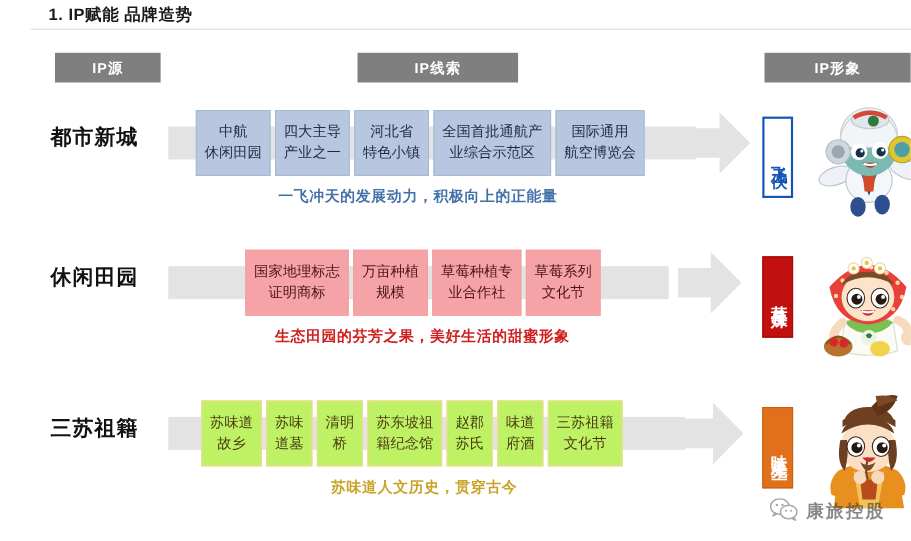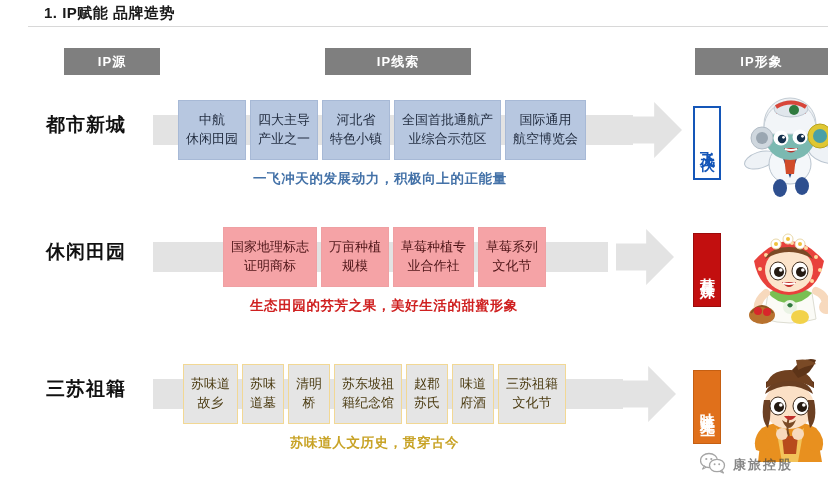--- a/index.html
+++ b/index.html
@@ -24,21 +24,21 @@
   }
 
   
   .col-head{
     position:absolute;height:27px;
     background:#7f7f7f;
     color:#ffffff;font-size:13px;font-weight:bold;
     display:flex;align-items:center;justify-content:center;
     letter-spacing:1px;
   }
-  #head-src{left:36px;top:48px;width:96px;text-align:right;}
+  #head-src{left:22px;top:48px;width:96px;text-align:right;}
   #head-clue{left:297px;top:48px;width:146px;}
   #head-image{left:667px;top:48px;width:133px;}
 
   
   .row{position:absolute;left:0;width:828px;}
   #row-1{top:88px;height:112px;}
   #row-2{top:215px;height:112px;}
   #row-3{top:352px;height:112px;}
 
   .row-label{
@@ -80,31 +80,31 @@
   .box{
     display:flex;align-items:center;justify-content:flex-start;
     text-align:center;
     font-size:13px;line-height:1.45;
     padding:8px 7px;
     box-sizing:border-box;
     min-height:60px;
   }
   .box.blue{background:#b7c7e0;color:#1f2a3d;border:1px solid #a7b9d6;}
   .box.pink{background:#f5a3a6;color:#4d1417;border:1px solid #efa0a3;}
-  .box.gold{background:#e5e5e5;color:#4a3a10;border:1px solid #f2d894;}
+  .box.gold{background:#bef264;color:#4a3a10;border:1px solid #f2d894;}
 
   
   .caption{
     position:absolute;top:82px;
     font-size:13.5px;font-weight:bold;letter-spacing:0.6px;
     white-space:nowrap;
   }
   #cap-1{left:225px;color:#4472a8;}
   #cap-2{left:222px;color:#cf2020;}
-  #cap-3{left:262px;color:#c8a326;}
+  #cap-3{left:273px;color:#c8a326;}
 
   
   .ip-cell{position:absolute;top:6px;width:160px;height:104px;}
   #ip-1{left:660px;}
   #ip-2{left:660px;}
   #ip-3{left:660px;}
 
   .ip-tag{
     position:absolute;left:5px;top:12px;
     width:28px;height:74px;
@@ -123,21 +123,21 @@
   }
   .mascot svg{display:block;width:100%;height:100%;}
 
   
   .watermark{
     position:absolute;left:672px;top:452px;
     display:flex;align-items:center;gap:7px;
     opacity:.62;
   }
   .wm-text{
-    font-size:13px;font-weight:bold;color:#3d3d3d;letter-spacing:2px;
+    font-size:16px;font-weight:bold;color:#3d3d3d;letter-spacing:2px;
   }
 </style>
 </head>
 <body>
 
 <div id="stage">
 
   <div class="page-title">1. IP赋能  品牌造势</div>
   <div class="title-rule"></div>
 

